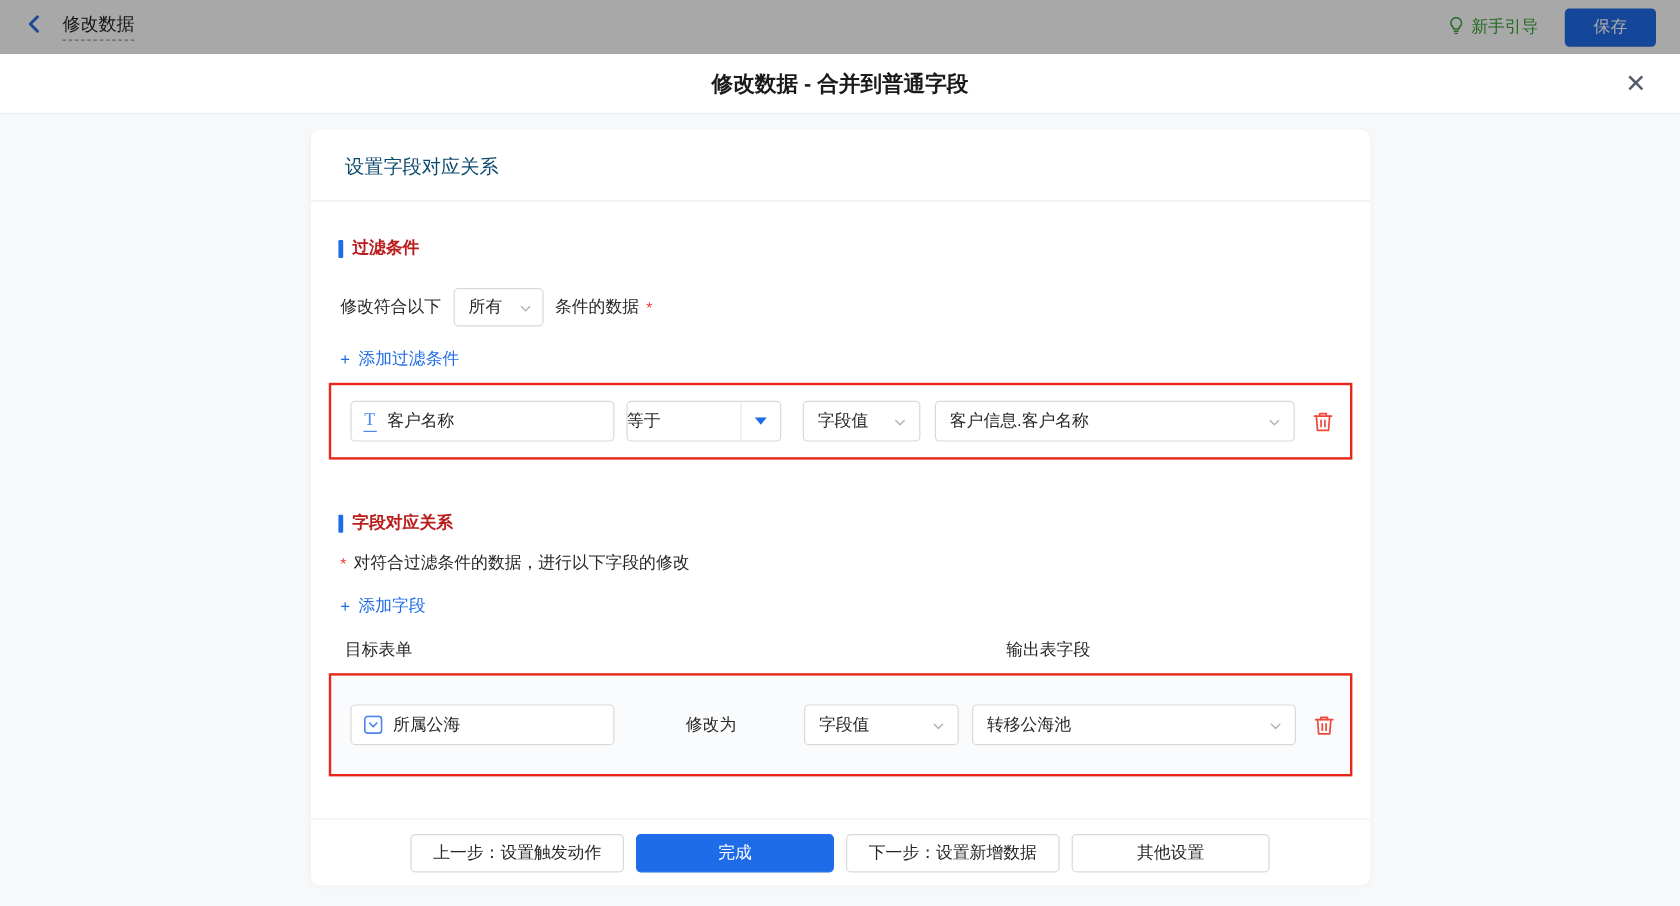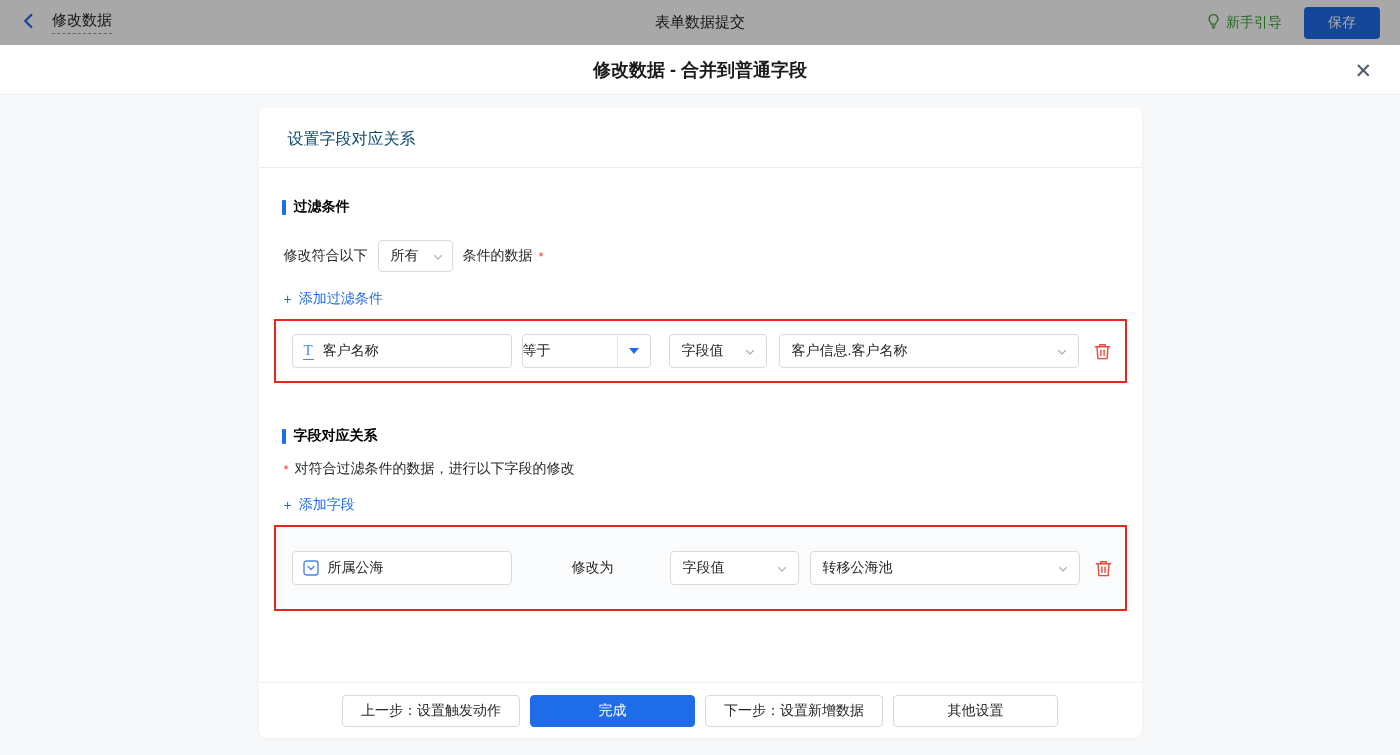--- a/index.html
+++ b/index.html
@@ -34,21 +34,21 @@
   .card { width:883px; height:630px; margin:13px auto 0; background:#fff;
     border-radius:8px; box-shadow:0 1px 4px rgba(0,0,0,0.04);
     display:flex; flex-direction:column; }
   .card-body { flex:1; }
   .card-title { padding:21px 29px 17px; font-size:16px; color:#0c4a6e;
     border-bottom:1px solid #ebedf0; }
 
   .section { padding:0 15px; }
   .section-title { display:flex; align-items:center; margin:30px 0 0 8px; }
   .section-title .bar { width:4px; height:15px; background:#1f6ce8; margin-right:8px; border-radius:1px; }
-  .section-title .txt { font-size:14px; font-weight:bold; color:#000000; }
+  .section-title .txt { font-size:14px; font-weight:bold; color:#b91c1c; }
 
   .match-row { display:flex; align-items:center; margin:24px 0 0 10px; font-size:14px; color:#262626; }
   .mini-select { width:75px; height:32px; border:1px solid #d9d9d9; border-radius:4px;
     display:flex; align-items:center; padding:0 8px 0 12px; margin:0 10px; cursor:pointer;
     justify-content:space-between; background:#fff; }
   .req { color:#f23a2f; font-size:13px; margin-left:6px; }
 
   .add-link { display:flex; align-items:center; gap:7px; margin:18px 0 0 10px;
     color:#1f6ce8; font-size:14px; cursor:pointer; width:max-content; }
 
@@ -113,21 +113,20 @@
   <div class="topbar-left">
     <span class="back-btn">
       <span>
         <svg width="18" height="18" viewBox="0 0 24 24" fill="none" stroke="#2e6bdf" stroke-width="3.2" stroke-linecap="round" stroke-linejoin="round">
             <polyline points="15 4 7 12 15 20"></polyline>
           </svg>
       </span>
     </span>
     <span class="back-title">修改数据</span>
   </div>
-  <div class="topbar-center">表单数据提交</div>
   <div class="topbar-right">
     <span class="guide-link">
       <span>
         <svg width="15" height="16" viewBox="0 0 24 24" fill="none" stroke="#3da33b" stroke-width="2" stroke-linecap="round" stroke-linejoin="round">
             <path d="M12 2a7 7 0 0 0-4.7 12.2c.9.8 1.2 1.7 1.2 2.8h7c0-1.1.3-2 1.2-2.8A7 7 0 0 0 12 2z"></path>
             <path d="M9.5 20h5"></path>
             <path d="M10.5 23h3"></path>
           </svg>
       </span>
       <span>新手引导</span>
@@ -218,20 +217,24 @@
         <div class="desc-row">
           <span class="req">*</span>
           <span>对符合过滤条件的数据，进行以下字段的修改</span>
         </div>
 
         <div class="add-link">
           <span>+</span>
           <span>添加字段</span>
         </div>
 
+        <div class="col-headers">
+          <span>目标表单</span>
+          <span class="col-output">输出表字段</span>
+        </div>
 
         <div class="redbox box2">
           <div class="field-input r2-input">
             <span class="sel-field-icon">
               <svg width="16" height="16" viewBox="0 0 16 16" fill="none">
                   <rect x="1" y="1" width="14" height="14" rx="2.5" stroke="#4e86f0" stroke-width="1.4"></rect>
                   <polyline points="5 6.5 8 9.5 11 6.5" stroke="#4e86f0" stroke-width="1.4" fill="none" stroke-linecap="round" stroke-linejoin="round"></polyline>
                 </svg>
             </span>
             <span>所属公海</span>

